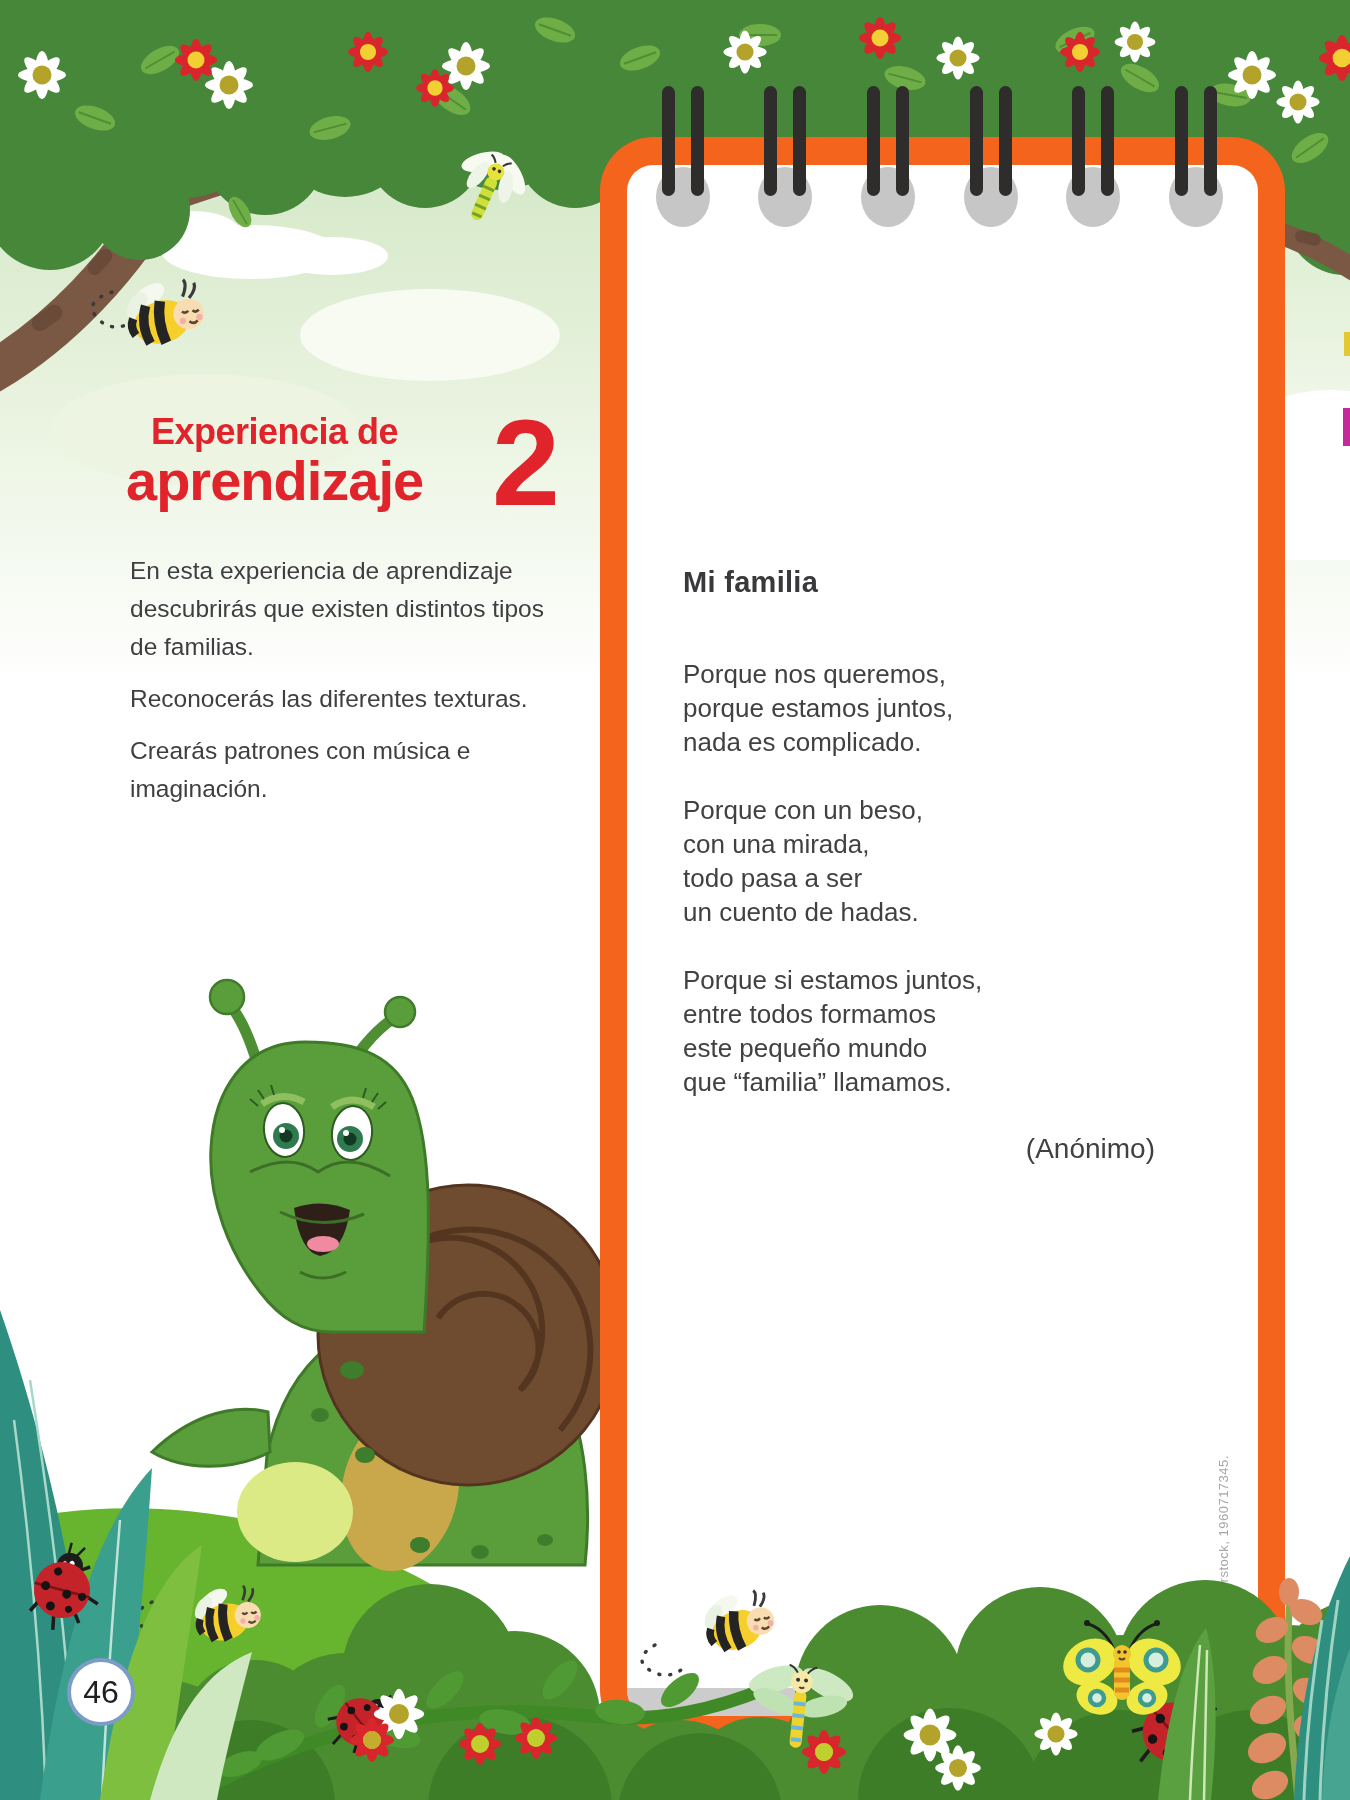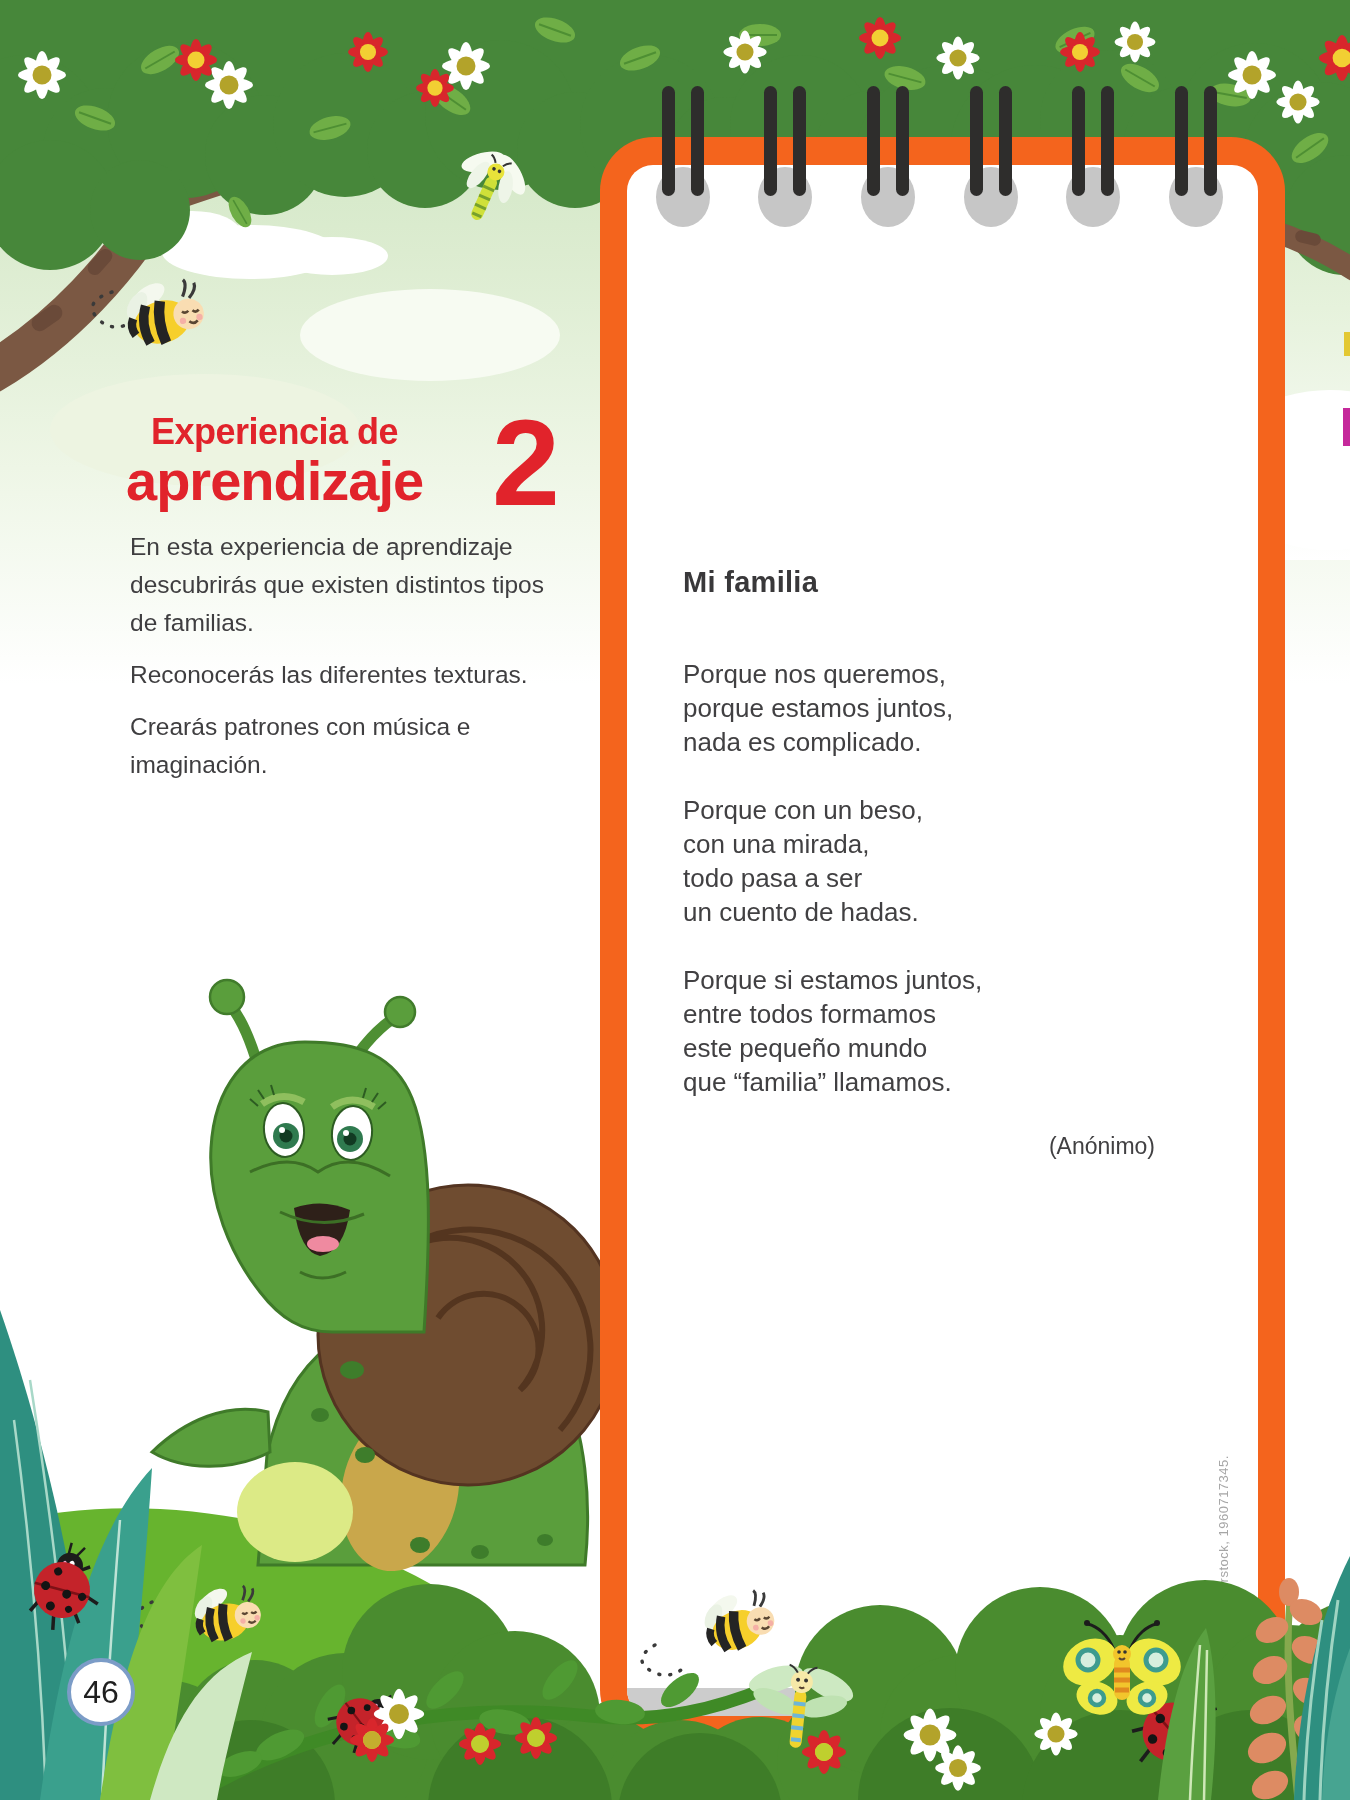--- a/index.html
+++ b/index.html
@@ -12,35 +12,35 @@
   #bg-layer{z-index:1;}
   #fg-layer{z-index:6;pointer-events:none;}
   
   #sky-right{left:1283px;top:0;width:67px;height:560px;z-index:0;
              background:linear-gradient(#c9e3bc,#e6f2dc 55%,#ffffff);}
   
   #title-block{left:126px;top:414px;z-index:4;color:#e1232b;text-align:center;}
   #title-l1{font-size:36px;font-weight:bold;letter-spacing:-0.5px;line-height:1.0;}
   #title-l2{font-size:56px;font-weight:bold;letter-spacing:-1px;line-height:1.0;margin-top:3px;}
   #title-num{left:492px;top:402px;z-index:4;color:#e1232b;font-size:122px;font-weight:bold;line-height:1;}
-  #intro{left:130px;top:528px;width:440px;z-index:4;color:#3f3e40;font-size:24.5px;line-height:38px;}
+  #intro{left:130px;top:552px;width:440px;z-index:4;color:#3f3e40;font-size:24.5px;line-height:38px;}
   #intro p{margin:0 0 14px 0;}
   
   #notebook{left:600px;top:137px;width:685px;height:1607px;z-index:3;
             background:#f4641d;border-radius:54px;}
   #notebook-inner{position:absolute;left:27px;top:28px;right:27px;bottom:28px;
             background:#ffffff;border-radius:26px;overflow:hidden;}
   #notebook-shadow{position:absolute;left:0;right:0;bottom:0;height:28px;background:#cccccc;}
   .hole{position:absolute;width:54px;height:60px;border-radius:50%;background:#c6c6c6;z-index:4;}
   .prong{position:absolute;width:13px;height:110px;top:86px;border-radius:7px;background:#2e2d2c;z-index:5;}
   #poem{left:683px;top:566px;width:505px;z-index:4;color:#414042;}
   #poem h3{margin:0 0 58px 0;font-size:29px;font-weight:bold;color:#39383a;letter-spacing:0.3px;}
   #poem p.stanza{margin:0 0 34px 0;font-size:26px;line-height:34px;}
   #poem p.stanza span{display:block;}
-  #poem-attr{margin-top:20px;padding-right:33px;text-align:right;font-size:23px;color:#414042;}
+  #poem-attr{margin-top:20px;padding-right:33px;text-align:right;font-size:28px;color:#414042;}
   #credit{left:1216px;top:1448px;height:175px;width:22px;z-index:4;
           writing-mode:vertical-rl;transform:rotate(180deg);
           font-size:13px;color:#a6a6a6;letter-spacing:0.5px;}
   
   #page-badge{left:67px;top:1658px;width:68px;height:68px;z-index:7;background:#fff;
           border:4px solid #7b9cc7;border-radius:50%;display:flex;align-items:center;justify-content:center;
           font-size:32px;font-weight:normal;color:#1f1f1f;}
   .sliver{z-index:7;}
 </style>
 </head>

